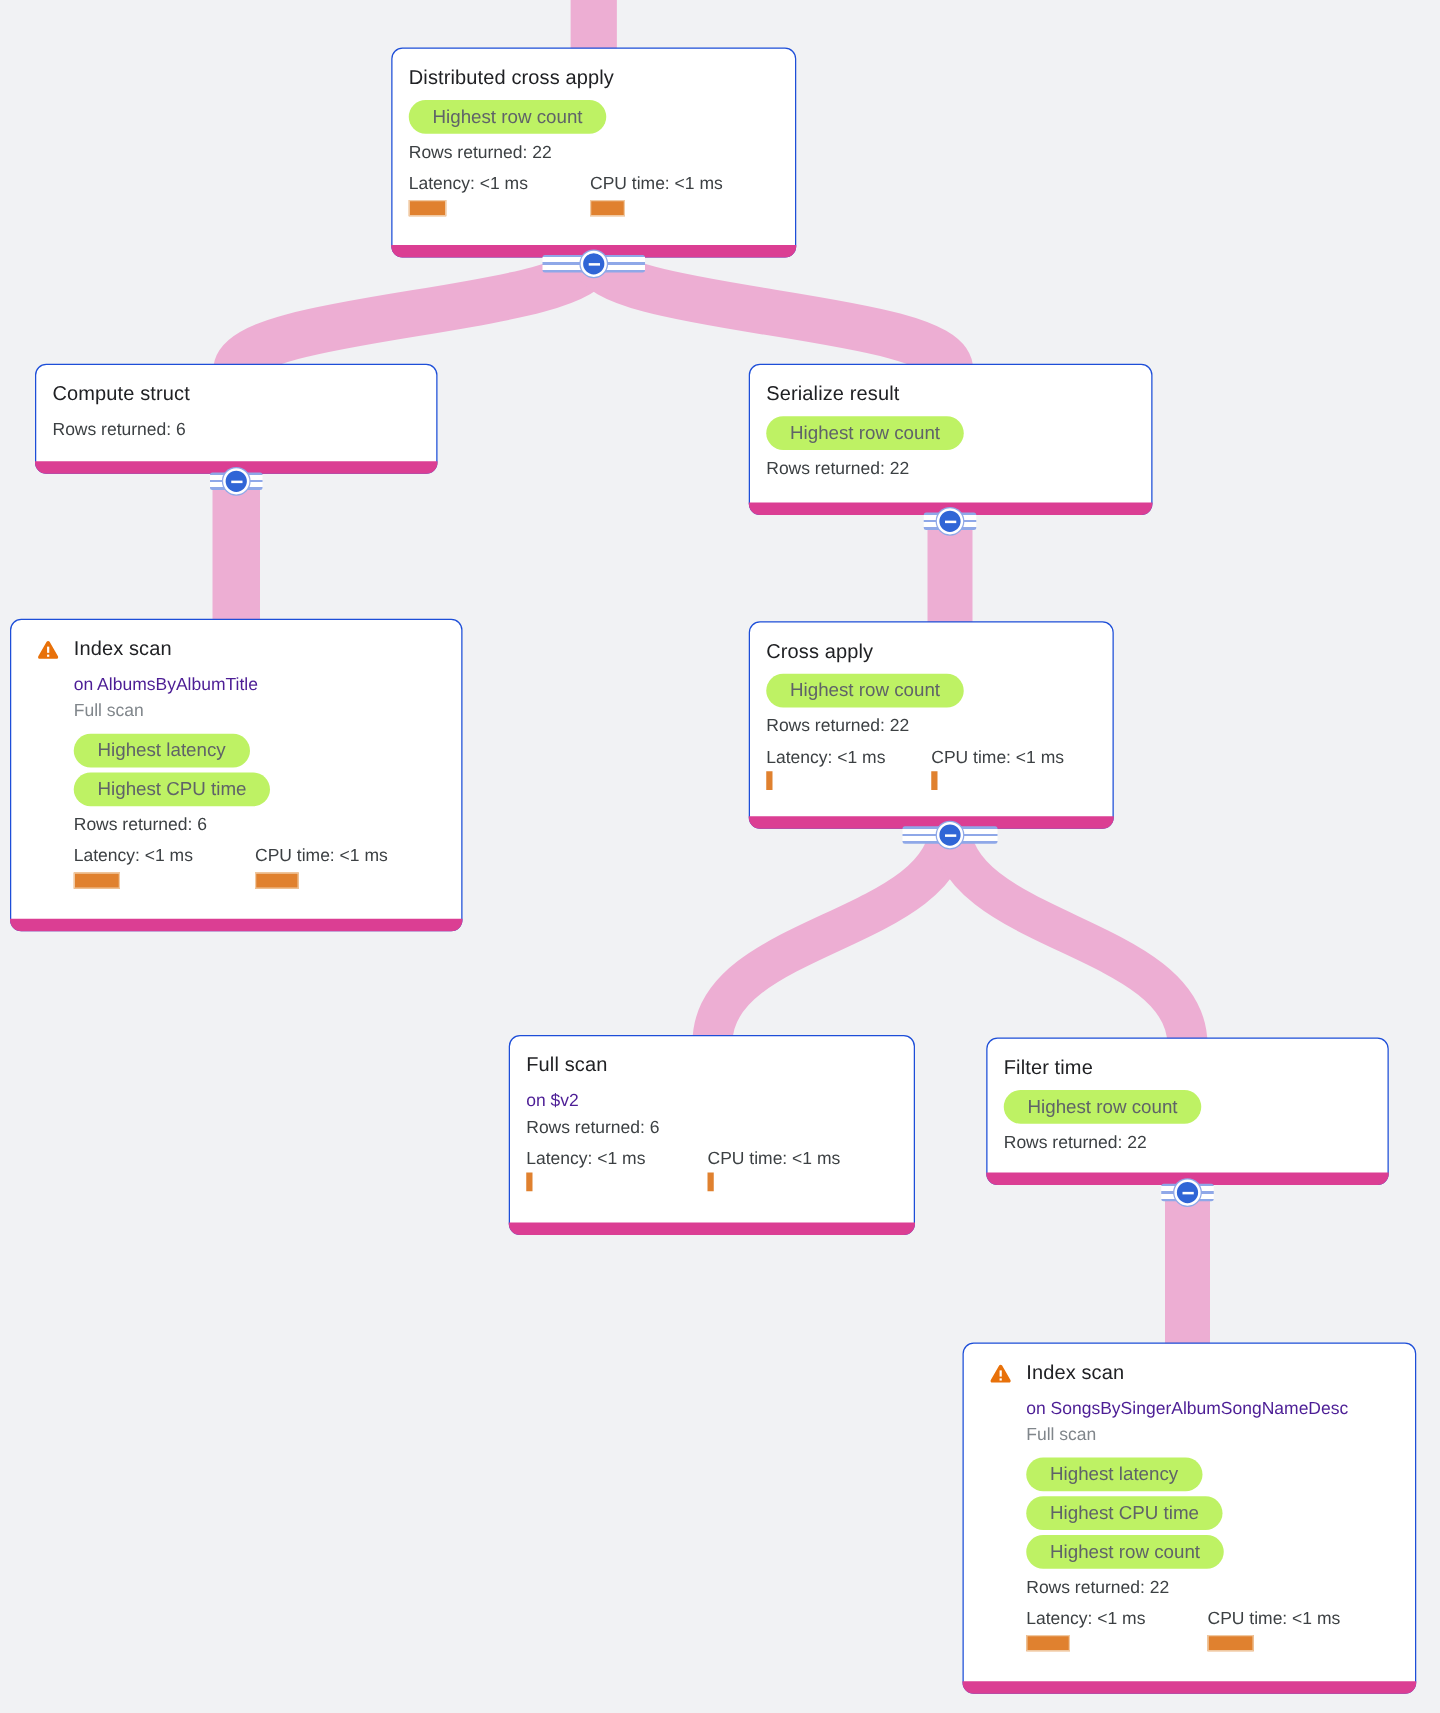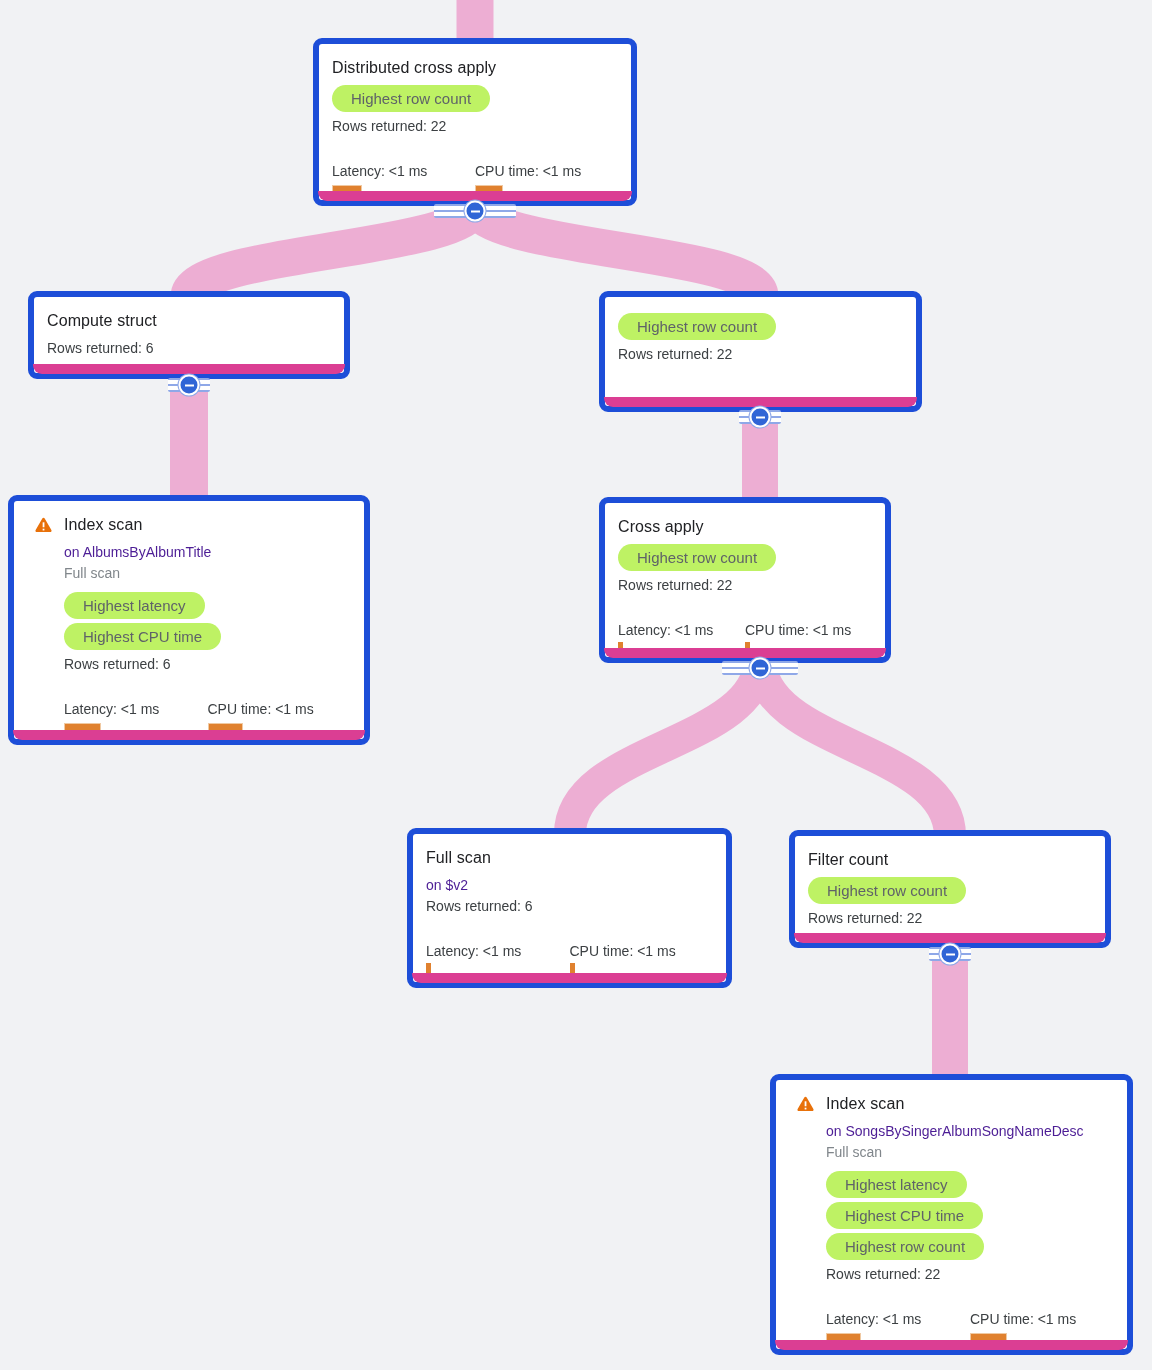--- a/index.html
+++ b/index.html
@@ -8,21 +8,21 @@
     background:#F1F2F4;
     font-family:"Liberation Sans", sans-serif;
     position:relative;
     overflow:hidden;
     color:#202124;
   }
   #edge-layer{position:absolute;left:0;top:0;z-index:0;}
   .node{
     position:absolute;
     background:#fff;
-    border:6px solid #1d4ed8;
+    border:1px solid #1d4ed8;
     border-radius:9px;
     box-sizing:border-box;
     padding:12px 13px 20px 13px;
     z-index:2;
   }
   .node.warn-node{padding-left:50px;}
   .warn-icon{position:absolute;left:21px;top:16px;width:17px;height:16px;}
   .node-title{
     margin:0 0 6px 0;
     font-size:16px;
@@ -39,21 +39,21 @@
     background:#bef264;
     color:#5F6368;
     font-size:15px;
     line-height:27px;
     height:27px;
     padding:0 19px;
     border-radius:14px;
     margin:4px 0;
   }
   .rows-line{font-size:14px;color:#3C4043;line-height:21px;margin-top:4px;}
-  .metrics{display:flex;margin-top:24px;}
+  .metrics{display:flex;margin-top:4px;}
   .metric{width:145px;}
   .metric-label{font-size:14px;color:#3C4043;line-height:20px;display:block;}
   .metric-bar{
     display:block;
     height:13px;
     margin-top:4px;
     background:#E0812F;
     border:1px solid #F0C9A2;
     box-sizing:border-box;
   }
@@ -118,20 +118,21 @@
   <div class="footer-bar"></div>
 </article>
 
 <article class="node" style="left: 28px; top: 291px; width: 322px; height: 88px;">
   <h2 class="node-title">Compute struct</h2>
   <div class="rows-line" style="margin-top:0">Rows returned: 6</div>
   <div class="footer-bar"></div>
 </article>
 
 <article class="node" style="left: 599px; top: 291px; width: 323px; height: 121px;">
+  <h2 class="node-title">Serialize result</h2>
   <span class="badge">Highest row count</span>
   <div class="rows-line">Rows returned: 22</div>
   <div class="footer-bar"></div>
 </article>
 
 <article class="node warn-node" style="left: 8px; top: 495px; width: 362px; height: 250px;">
   <span class="warn-icon">
     <svg width="17" height="16" viewBox="0 0 24 22">
       <path d="M10.3 1.7 L0.9 18.0 C0.1 19.3 1.0 21 2.6 21 H21.4 C23 21 23.9 19.3 23.1 18 L13.7 1.7 C12.9 0.4 11.1 0.4 10.3 1.7 Z" fill="#E8710A"></path>
       <rect x="10.8" y="7.2" width="2.5" height="7" fill="#fff"></rect>
@@ -185,21 +186,21 @@
     </div>
     <div class="metric">
       <span class="metric-label">CPU time: &lt;1 ms</span>
       <i class="metric-bar tiny" style="width: 5px;"></i>
     </div>
   </div>
   <div class="footer-bar"></div>
 </article>
 
 <article class="node" style="left: 789px; top: 830px; width: 322px; height: 118px;">
-  <h2 class="node-title">Filter count</h2>
+  <h2 class="node-title">Filter time</h2>
   <span class="badge">Highest row count</span>
   <div class="rows-line">Rows returned: 22</div>
   <div class="footer-bar"></div>
 </article>
 
 <article class="node warn-node" style="left: 770px; top: 1074px; width: 363px; height: 281px;">
   <span class="warn-icon">
     <svg width="17" height="16" viewBox="0 0 24 22">
       <path d="M10.3 1.7 L0.9 18.0 C0.1 19.3 1.0 21 2.6 21 H21.4 C23 21 23.9 19.3 23.1 18 L13.7 1.7 C12.9 0.4 11.1 0.4 10.3 1.7 Z" fill="#E8710A"></path>
       <rect x="10.8" y="7.2" width="2.5" height="7" fill="#fff"></rect>

